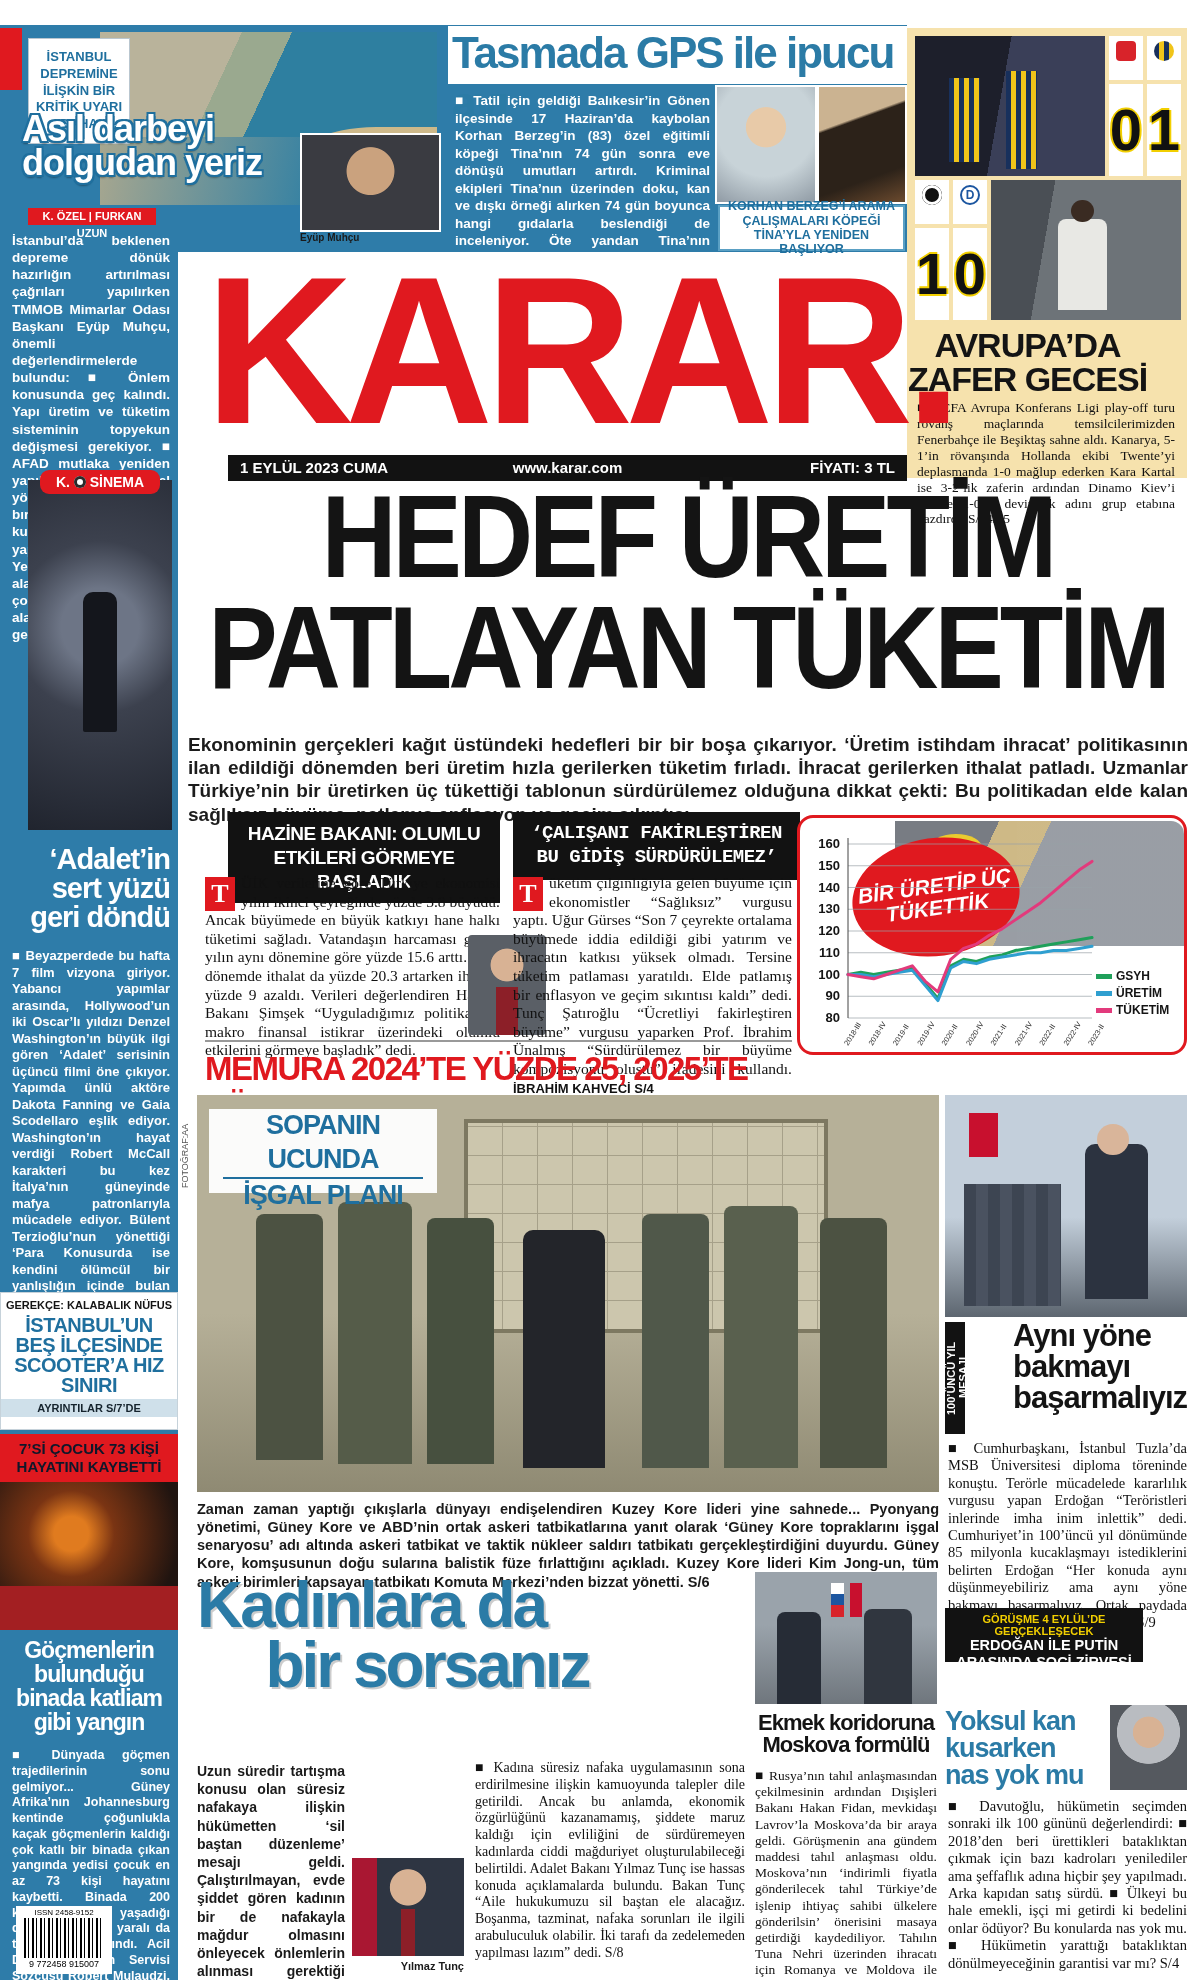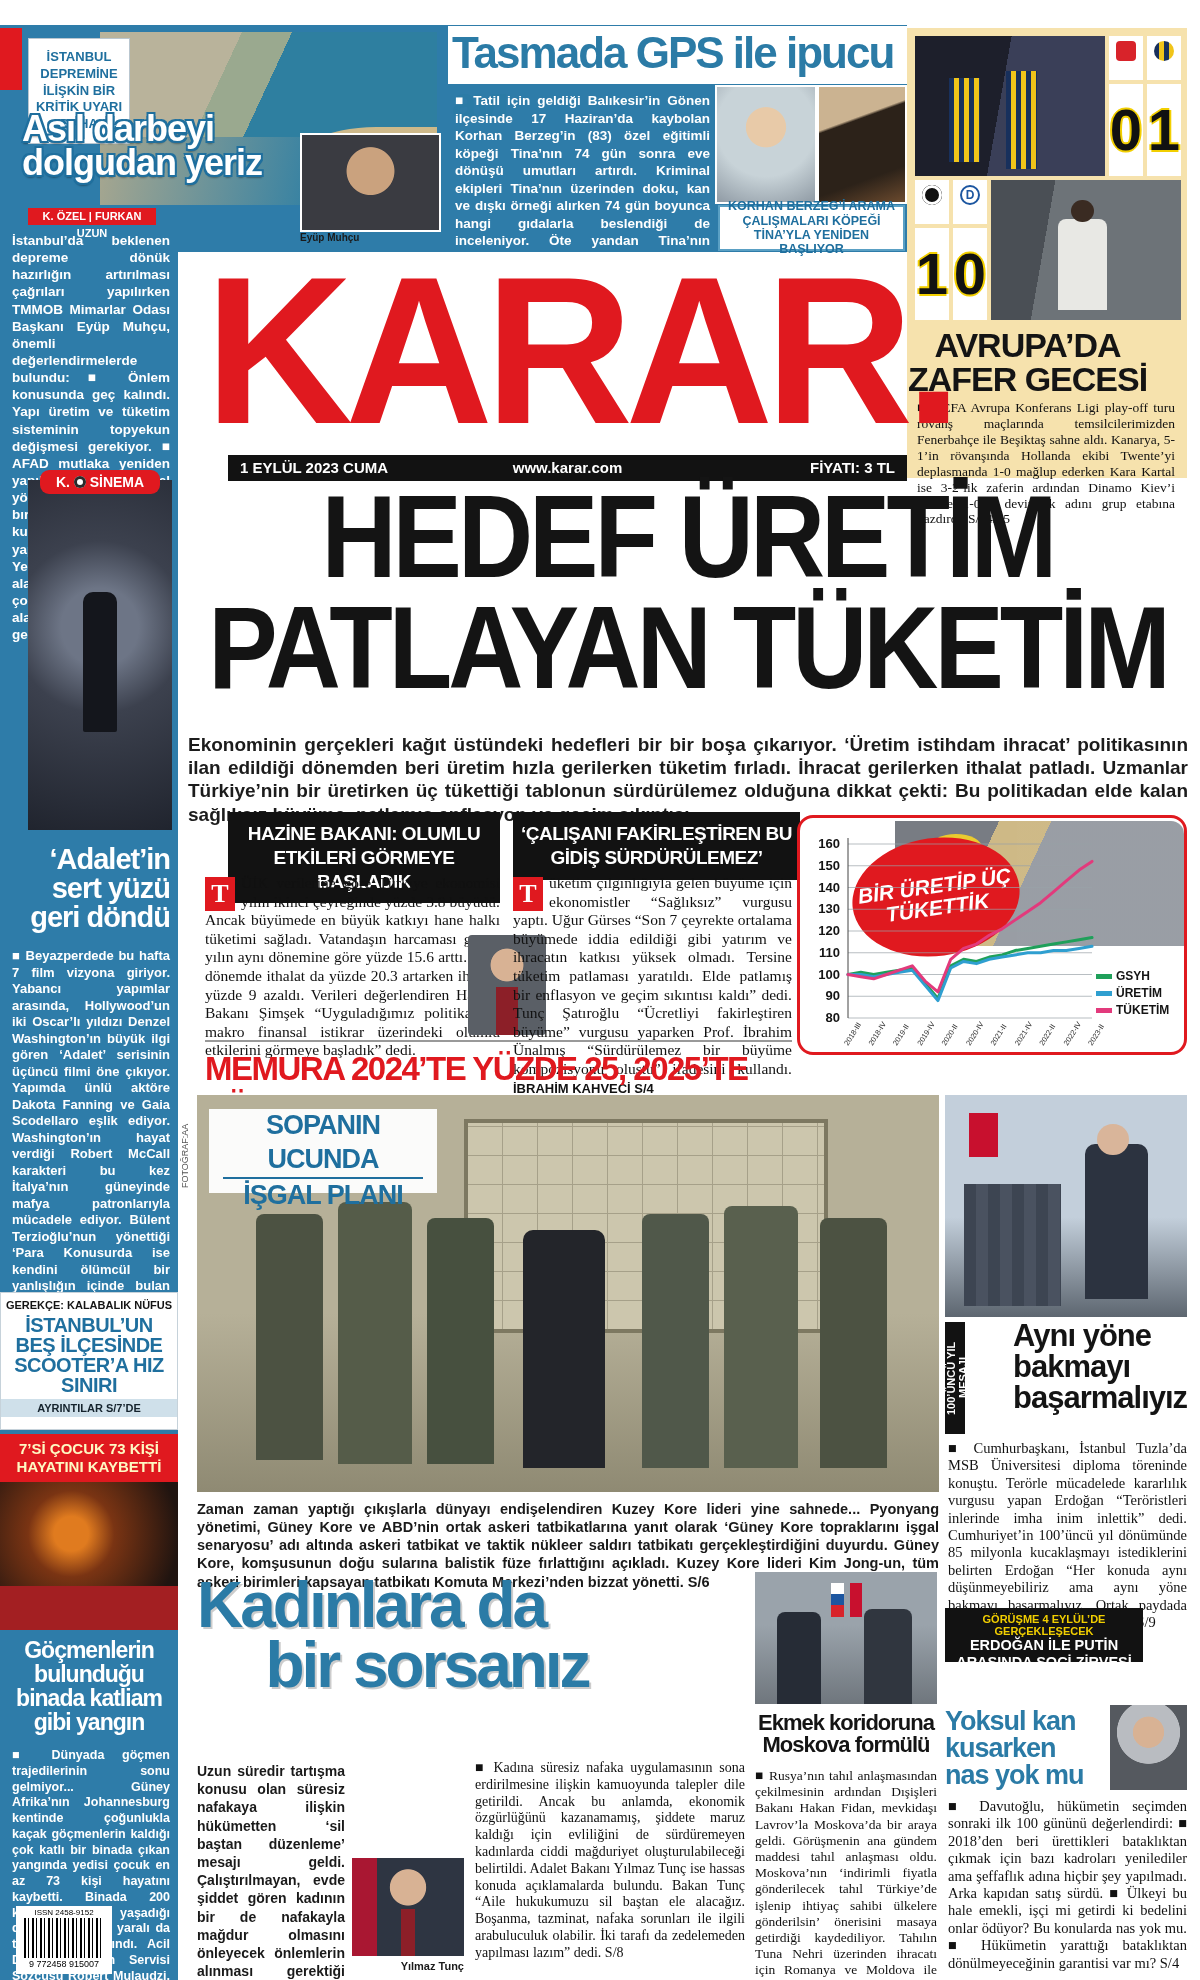--- a/index.html
+++ b/index.html
@@ -129,21 +129,21 @@
   <div class="abs secthead" style="left:228px;top:812px;width:264px;">HAZİNE BAKANI: OLUMLU ETKİLERİ GÖRMEYE BAŞLADIK</div>
   <div class="abs ser just" style="left:205px;top:874px;width:295px;font-size:15.5px;line-height:1.2;color:#111;">
     <span class="dropcap">T</span>
     <span>ÜİK verilerine göre Türkiye ekonomisi yılın ikinci çeyreğinde yüzde 3.8 büyüdü. Ancak büyümede en büyük katkıyı hane halkı tüketimi sağladı. Vatandaşın harcaması geçen yılın aynı dönemine göre yüzde 15.6 arttı. Aynı dönemde ithalat da yüzde 20.3 artarken ihracat yüzde 9 azaldı. Verileri değerlendiren Hazine Bakanı Şimşek “Uyguladığımız politikaların makro finansal istikrar üzerindeki olumlu etkilerini görmeye başladık” dedi.</span>
   </div>
   <div class="abs photo" style="left:468px;top:935px;width:78px;height:100px;background:
        radial-gradient(circle at 50% 30%,#d8b294 0 20%,#5a5f66 21% 100%);border-radius:4px;">
     <div class="abs" style="left:36%;top:52%;width:28%;height:48%;background:#8c1f28;"></div>
   </div>
 
-  <div class="abs secthead" style="left:513px;top:812px;width:279px;">‘ÇALIŞANI FAKİRLEŞTİREN BU GİDİŞ SÜRDÜRÜLEMEZ’</div>
+  <div class="abs secthead" style="left:513px;top:812px;width:279px;font-family:Liberation Mono, monospace;">‘ÇALIŞANI FAKİRLEŞTİREN BU GİDİŞ SÜRDÜRÜLEMEZ’</div>
   <div class="abs ser just" style="left:513px;top:874px;width:279px;font-size:15.5px;line-height:1.2;color:#111;">
     <span class="dropcap">T</span>
     <span>üketim çılgınlığıyla gelen büyüme için ekonomistler “Sağlıksız” vurgusu yaptı. Uğur Gürses “Son 7 çeyrekte ortalama büyümede iddia edildiği gibi yatırım ve ihracatın katkısı yüksek olmadı. Tersine tüketim patlaması yaratıldı. Elde patlamış bir enflasyon ve geçim sıkıntısı kaldı” dedi. Tunç Şatıroğlu “Ücretliyi fakirleştiren büyüme” vurgusu yaparken Prof. İbrahim Ünalmış “Sürdürülemez bir büyüme kompozisyonu oluştu” ifadesini kullandı.</span>
     <span class="b" style="font-family:'Liberation Sans',sans-serif;font-size:13px;">İBRAHİM KAHVECİ S/4</span>
   </div>
 
   <div class="abs" style="left:797px;top:815px;width:390px;height:240px;background:#fff;border:3px solid #e0191f;border-radius:16px;box-sizing:border-box;">
     <div class="abs photo" style="left:95px;top:3px;width:289px;height:125px;border-radius:0 13px 0 0;opacity:.9;background:
          linear-gradient(115deg,#6a6e76 0 30%,#c9b27a 30% 45%,#8e939b 45% 100%);">
       <div class="abs" style="left:12%;top:10%;width:18%;height:22%;background:#e8c619;border-radius:50% 50% 10% 10%;"></div>
@@ -272,21 +272,21 @@
   </div>
   <div class="abs b" style="left:755px;top:1712px;width:182px;font-size:22px;line-height:1.0;text-align:center;color:#141414;letter-spacing:-1px;">Ekmek koridoruna Moskova formülü</div>
   <div class="abs ser just" style="left:755px;top:1768px;width:182px;font-size:13.5px;line-height:1.2;color:#111;">■ Rusya’nın tahıl anlaşmasından çekilmesinin ardından Dışişleri Bakanı Hakan Fidan, mevkidaşı Lavrov’la Moskova’da bir araya geldi. Görüşmenin ana gündem maddesi tahıl anlaşması oldu. Moskova’nın ‘indirimli fiyatla gönderilecek tahıl Türkiye’de işlenip ihtiyaç sahibi ülkelere gönderilsin’ önerisini masaya getirdiği kaydediliyor. Tahılın Tuna Nehri üzerinden ihracatı için Romanya ve Moldova ile görüşülüyor. S/8</div>
 
   <div class="abs" style="left:0;top:1292px;width:178px;height:138px;background:#fff;border:1px solid #c6d2da;box-sizing:border-box;text-align:center;">
     <div class="b" style="font-size:11px;color:#141414;padding-top:6px;">GEREKÇE: KALABALIK NÜFUS</div>
     <div class="b" style="font-size:20px;line-height:1.0;color:#1f6f9e;padding:4px 6px;letter-spacing:-.5px;">İSTANBUL’UN BEŞ İLÇESİNDE SCOOTER’A HIZ SINIRI</div>
     <div class="b" style="font-size:11px;background:#cfe0ea;color:#14222c;padding:3px 0;">AYRINTILAR S/7’DE</div>
   </div>
 
-  <div class="abs" style="left:0;top:1434px;width:178px;height:48px;background:#e0191f;color:#fef9c3;font-weight:bold;font-size:15px;line-height:1.2;display:flex;align-items:center;justify-content:center;text-align:center;padding:0 16px;box-sizing:border-box;">
+  <div class="abs" style="left:0;top:1434px;width:178px;height:48px;background:#e0191f;color:#0f172a;font-weight:bold;font-size:15px;line-height:1.2;display:flex;align-items:center;justify-content:center;text-align:center;padding:0 16px;box-sizing:border-box;">
       <span>7’Sİ ÇOCUK 73 KİŞİ HAYATINI KAYBETTİ</span>
     </div>
   <div class="abs photo" style="left:0;top:1482px;width:178px;height:148px;background:
        radial-gradient(circle at 40% 35%,#e07b1f 0 12%,#7a3413 30%,#201410 75%);">
     <div class="abs" style="left:0;bottom:0;width:100%;height:30%;background:#a31f22;"></div>
   </div>
   <div class="abs white b" style="left:6px;top:1638px;width:166px;font-size:23px;line-height:1.05;text-align:center;letter-spacing:-1px;">Göçmenlerin bulunduğu binada katliam gibi yangın</div>
   <div class="abs white b just" style="left:12px;top:1748px;width:158px;font-size:12.5px;line-height:1.26;">■ Dünyada göçmen trajedilerinin sonu gelmiyor... Güney Afrika’nın Johannesburg kentinde çoğunlukla kaçak göçmenlerin kaldığı çok katlı bir binada çıkan yangında yedisi çocuk en az 73 kişi hayatını kaybetti. Binada 200 kişinin yaşadığı duyurulurken 52 yaralı da tedavi altına alındı. Acil Durum Yönetim Servisi Sözcüsü Robert Mulaudzi, yapının gayrimeşru şekilde evsizler tarafından sözleşme yapılmadan barınak olarak kullanıldığını kaydetti. S/16</div>
 
   <div class="abs" style="left:16px;top:1906px;width:96px;height:68px;background:#fff;text-align:center;">

